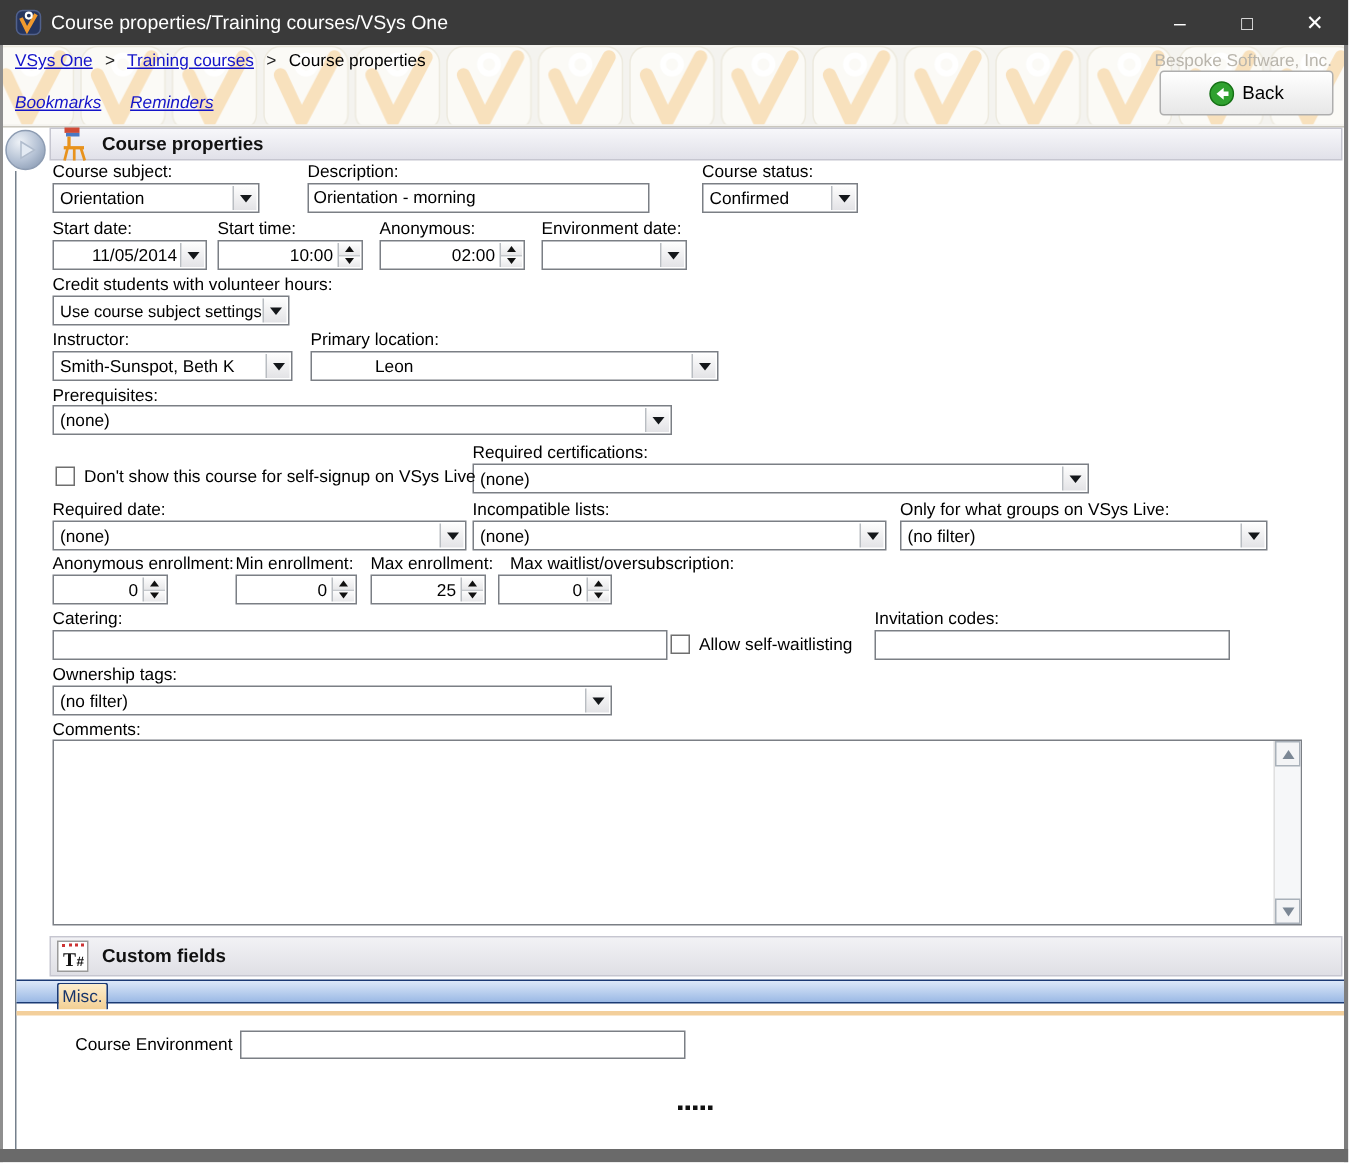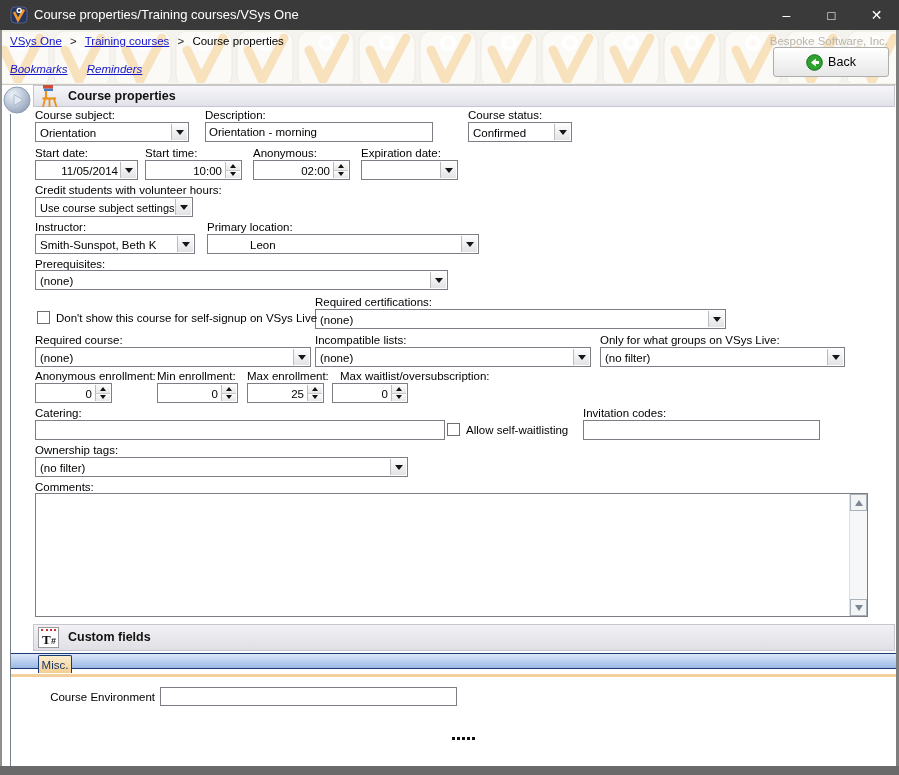--- a/index.html
+++ b/index.html
@@ -159,21 +159,21 @@
       <path d="M4.5 14.5 H18" stroke="#e8921c" stroke-width="2.2" fill="none"></path>
       <path d="M7 15 L5 23" stroke="#e8921c" stroke-width="1.8" fill="none"></path>
       <path d="M16 15 L18.5 23" stroke="#e8921c" stroke-width="1.8" fill="none"></path>
       <path d="M11.5 15 L11.5 23" stroke="#e8921c" stroke-width="1.8" fill="none"></path>
     </svg>
     <span class="sec-title">Course properties</span>
   </div>
   <div class="leftline"></div>
 
   <div class="lbl" style="left:35px;top:109px;">Course subject:</div>
-  <div class="combo" style="left:35px;top:122px;width:154px;">
+  <div class="combo" style="left:35px;top:122px;width:138px;">
     <span class="ct">Orientation</span>
     <span class="abtn">
         <i class="tri-dn"></i>
       </span>
   </div>
   <div class="lbl" style="left:205px;top:109px;text-align:right;">Description:</div>
   <input class="tbox" style="left: 205px; top: 122px; width: 228px;" value="Orientation - morning">
   <div class="lbl" style="left:468px;top:109px;">Course status:</div>
   <div class="combo" style="left:468px;top:122px;width:104px;">
     <span class="ct">Confirmed</span>
@@ -206,21 +206,21 @@
     <span class="ct r">02:00</span>
     <span class="sbtns">
         <span class="sbtn">
           <i class="tri-up-s"></i>
         </span>
         <span class="sbtn">
           <i class="tri-dn-s"></i>
         </span>
       </span>
   </div>
-  <div class="lbl" style="left:361px;top:147px;">Expiration date:</div>
+  <div class="lbl" style="left:361px;top:147px;">Environment date:</div>
   <div class="combo" style="left:361px;top:160px;width:97px;">
     <span class="ct"></span>
     <span class="abtn">
         <i class="tri-dn"></i>
       </span>
   </div>
 
   <div class="lbl" style="left:35px;top:184px;">Credit students with volunteer hours:</div>
   <div class="combo" style="left:35px;top:197px;width:158px;">
     <span class="ct" style="font-size:11px;">Use course subject settings</span>
@@ -255,21 +255,21 @@
   <span class="cb" style="left:37px;top:311px;"></span>
   <div class="lbl" style="left:56px;top:312px;">Don't show this course for self-signup on VSys Live</div>
   <div class="lbl" style="left:315px;top:296px;">Required certifications:</div>
   <div class="combo" style="left:315px;top:309px;width:411px;">
     <span class="ct">(none)</span>
     <span class="abtn">
         <i class="tri-dn"></i>
       </span>
   </div>
 
-  <div class="lbl" style="left:35px;top:334px;">Required course:</div>
+  <div class="lbl" style="left:35px;top:334px;">Required date:</div>
   <div class="combo" style="left:35px;top:347px;width:276px;">
     <span class="ct">(none)</span>
     <span class="abtn">
         <i class="tri-dn"></i>
       </span>
   </div>
   <div class="lbl" style="left:315px;top:334px;">Incompatible lists:</div>
   <div class="combo" style="left:315px;top:347px;width:276px;">
     <span class="ct">(none)</span>
     <span class="abtn">

